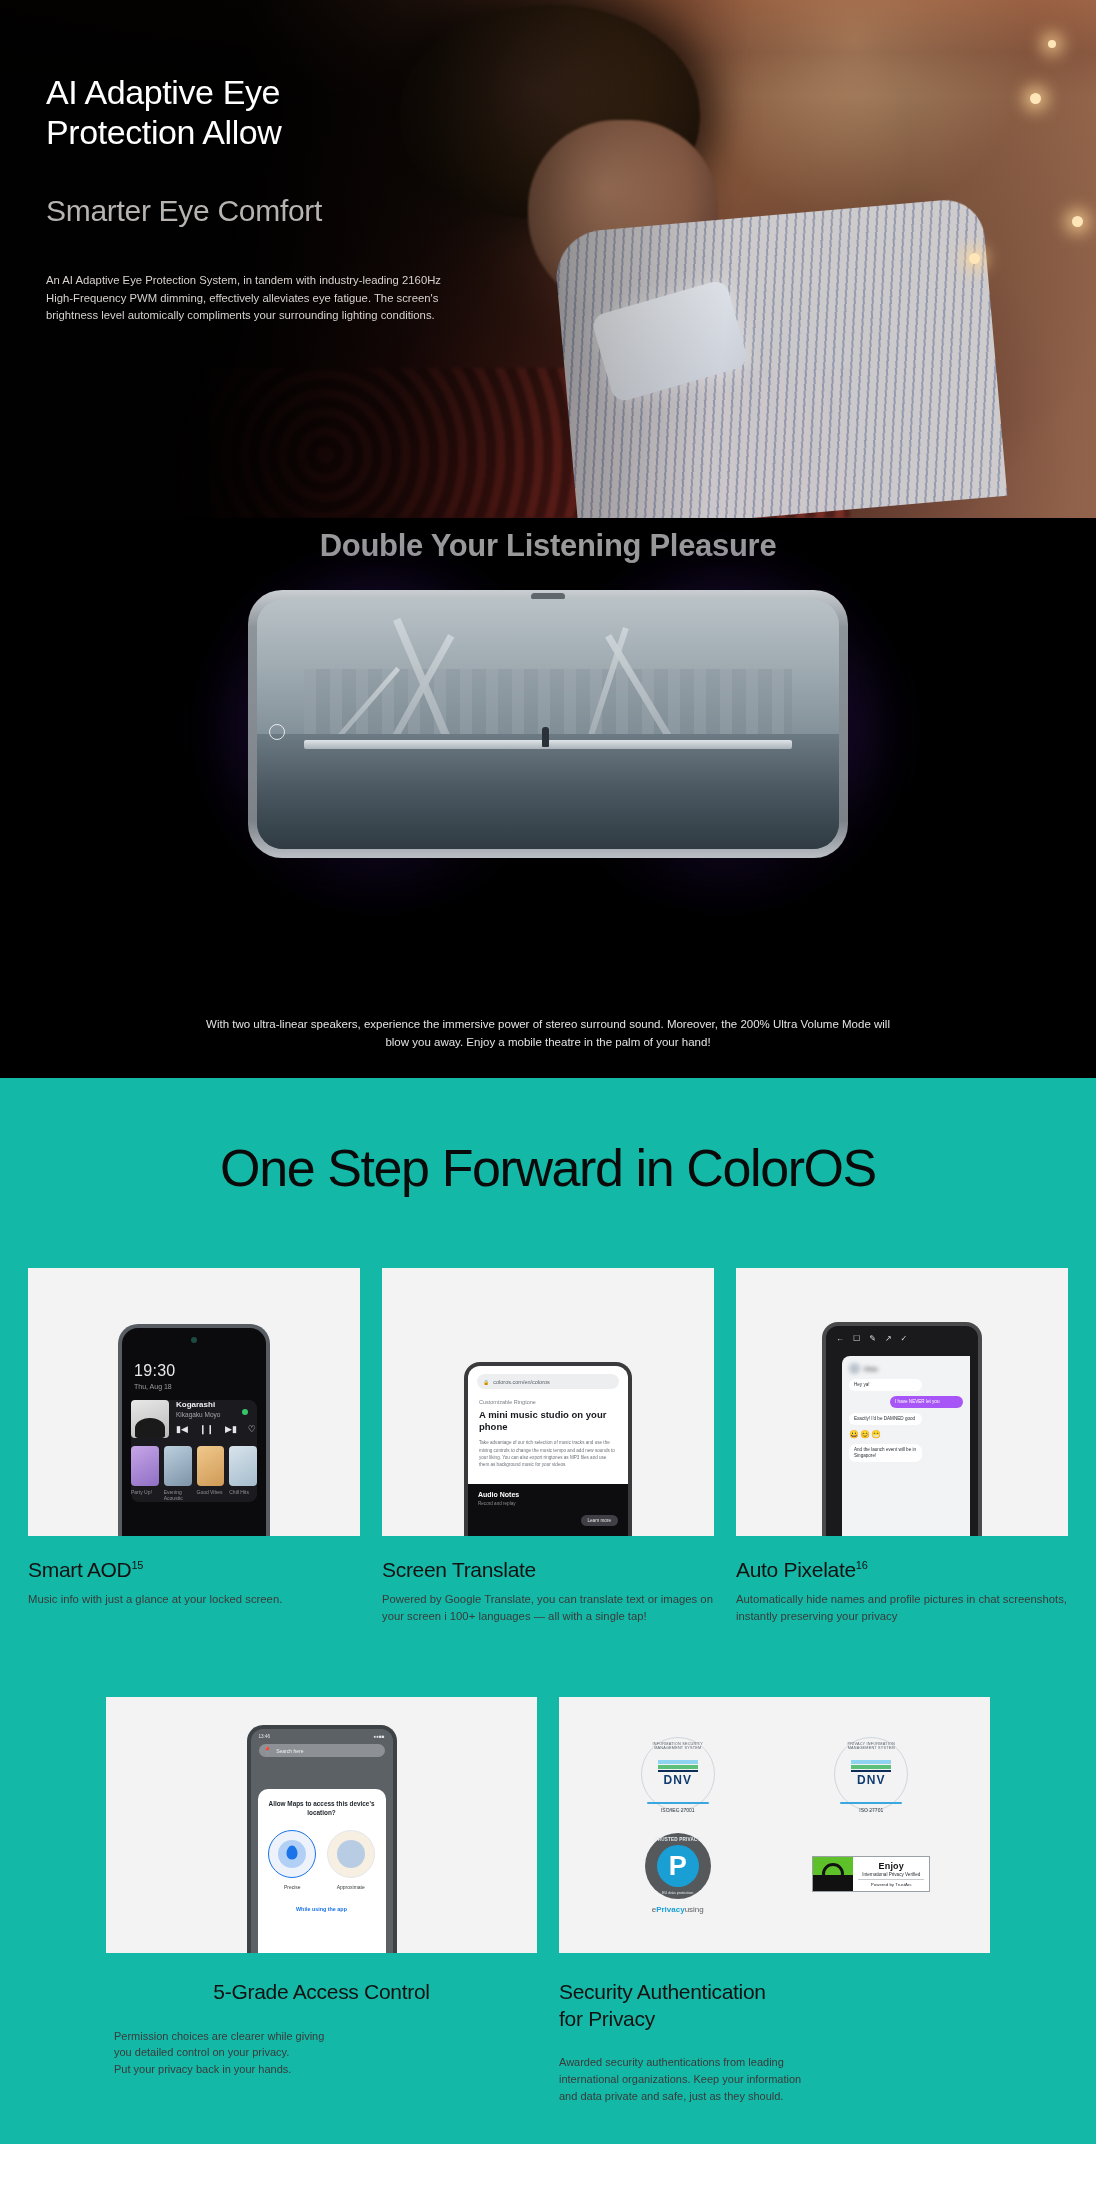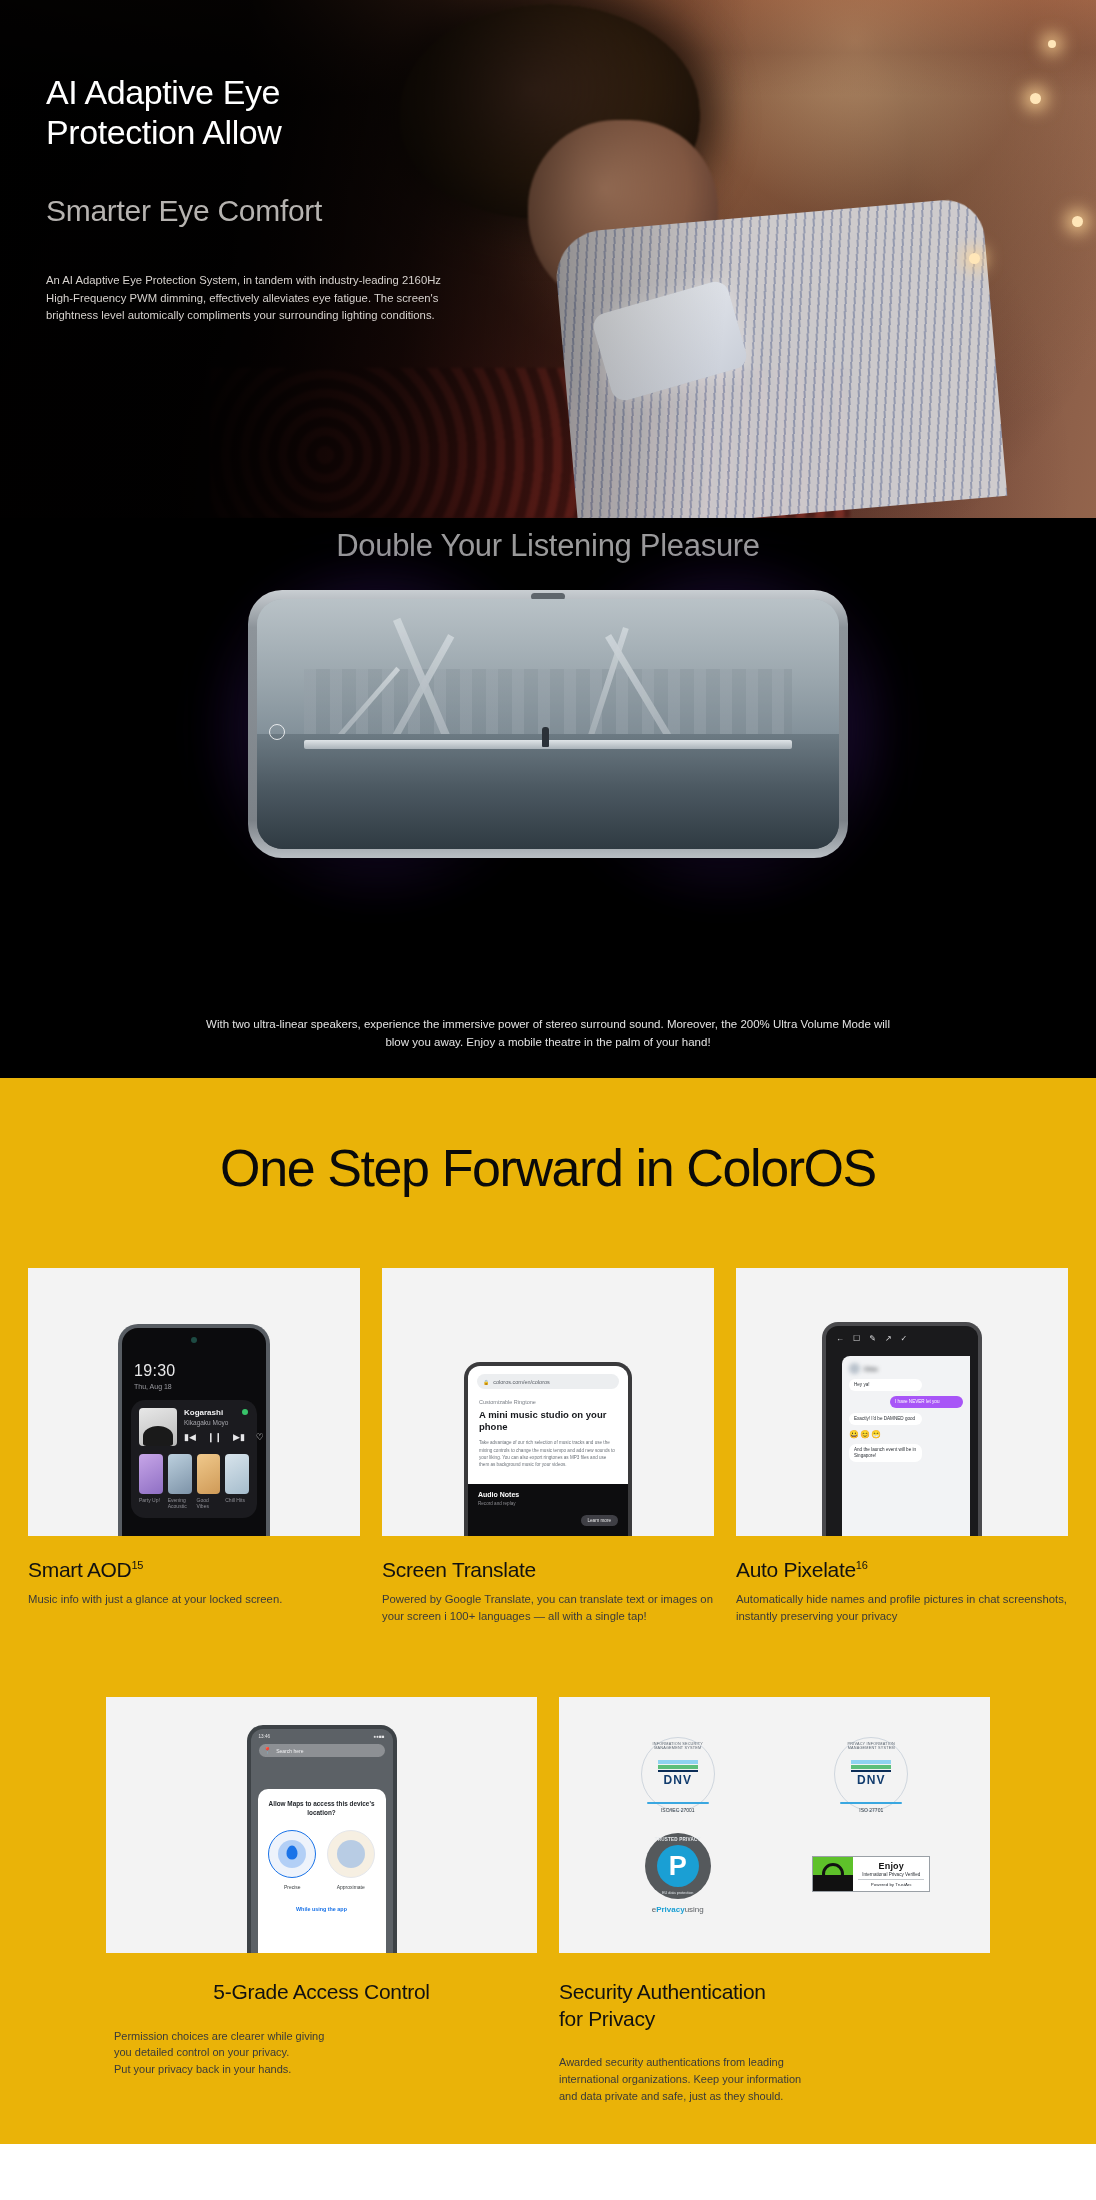--- a/index.html
+++ b/index.html
@@ -86,21 +86,21 @@
   .eye-body{
     margin-top:44px; font-size:11.3px; line-height:1.55; color:#d7d2ce; width:400px;
   }
 
   
   .speaker-section{
     position:relative; width:1096px; height:560px; background:#000;
     overflow:hidden; text-align:center;
   }
   .spk-h1{ padding-top:32px; font-size:32px; color:#fff; font-weight:400; letter-spacing:-.3px;}
-  .spk-h2{ margin-top:10px; font-size:31px; color:#9b9b9b; font-weight:400; letter-spacing:-.3px;}
+  .spk-h2{ margin-top:10px; font-size:31px; color:#9b9b9b; font-weight:700; letter-spacing:-.3px;}
 
   .glow-wrap{ position:relative; width:1096px; height:300px; margin-top:22px; }
   .glow{
     position:absolute; top:-8px; width:300px; height:300px; border-radius:50%;
     filter:blur(34px); opacity:.72;
   }
   .glow-l{ left:228px; background:radial-gradient(circle,#7b3fd6 0%,#4a1f8c 45%,rgba(0,0,0,0) 72%); }
   .glow-r{ left:575px; background:radial-gradient(circle,#7b3fd6 0%,#4a1f8c 45%,rgba(0,0,0,0) 72%); }
 
   .phone-land{
@@ -134,21 +134,21 @@
     border-radius:50%; border:1.6px solid rgba(255,255,255,.8); }
   .notch-cam{ position:absolute; left:50%; top:3px; transform:translateX(-50%);
     width:34px; height:7px; border-radius:4px; background:#5f666c; }
 
   .spk-body{
     position:absolute; left:50%; transform:translateX(-50%); bottom:26px;
     width:700px; font-size:11.5px; line-height:1.62; color:#e2e2e2;
   }
 
   
-  .coloros{ width:1096px; background:#eab308; padding:60px 0 40px; }
+  .coloros{ width:1096px; background:#14b8a6; padding:60px 0 40px; }
   .coloros-title{
     text-align:center; font-size:52px; color:#0a0a0a; font-weight:400; letter-spacing:-1.4px;
   }
 
   .grid3{ display:flex; gap:22px; padding:0 28px; margin-top:70px; }
   .card{ flex:1; }
   .card-media{
     background:#f3f3f3; height:268px; position:relative; overflow:hidden;
     display:flex; align-items:flex-end; justify-content:center;
   }
@@ -162,21 +162,21 @@
   .aod-phone{
     width:152px; height:212px; background:#0b0b0d;
     border:4px solid #585d63; border-bottom:none;
     border-radius:20px 20px 0 0; position:relative; overflow:hidden;
   }
   .aod-cam{ position:absolute; left:50%; top:9px; transform:translateX(-50%);
     width:6px;height:6px;border-radius:50%;background:#1d4a42; }
   .aod-time{ position:absolute; left:12px; top:34px; color:#e9e9ea; font-size:16px; letter-spacing:.3px;}
   .aod-date{ position:absolute; left:12px; top:55px; color:#9b9ba0; font-size:7px;}
   .aod-card{ position:absolute; left:9px; right:9px; top:72px; background:#1b1b1f;
-    border-radius:14px; padding:8px; }
+    border-radius:8px; }
   .aod-row{ display:flex; gap:7px; }
   .aod-art{ width:38px;height:38px;border-radius:4px;
     background:linear-gradient(160deg,#e8e8e8,#b9b9b9); flex:none;
     display:flex;align-items:flex-end;justify-content:center;}
   .aod-art-ink{width:30px;height:20px;background:#1a1a1a;border-radius:50% 50% 12% 12%;}
   .aod-song{ color:#f0f0f2; font-size:8px; font-weight:bold; }
   .aod-artist{ color:#a3a3a9; font-size:6.5px; margin-top:2px;}
   .aod-ctrls{ display:flex; gap:11px; margin-top:6px; color:#e6e6e8; font-size:9px; align-items:center;}
   .aod-dot{ position:absolute; right:9px; top:9px; width:6px;height:6px;border-radius:50%;background:#38c46a;}
   .aod-tiles{ display:flex; gap:5px; margin-top:8px; }

